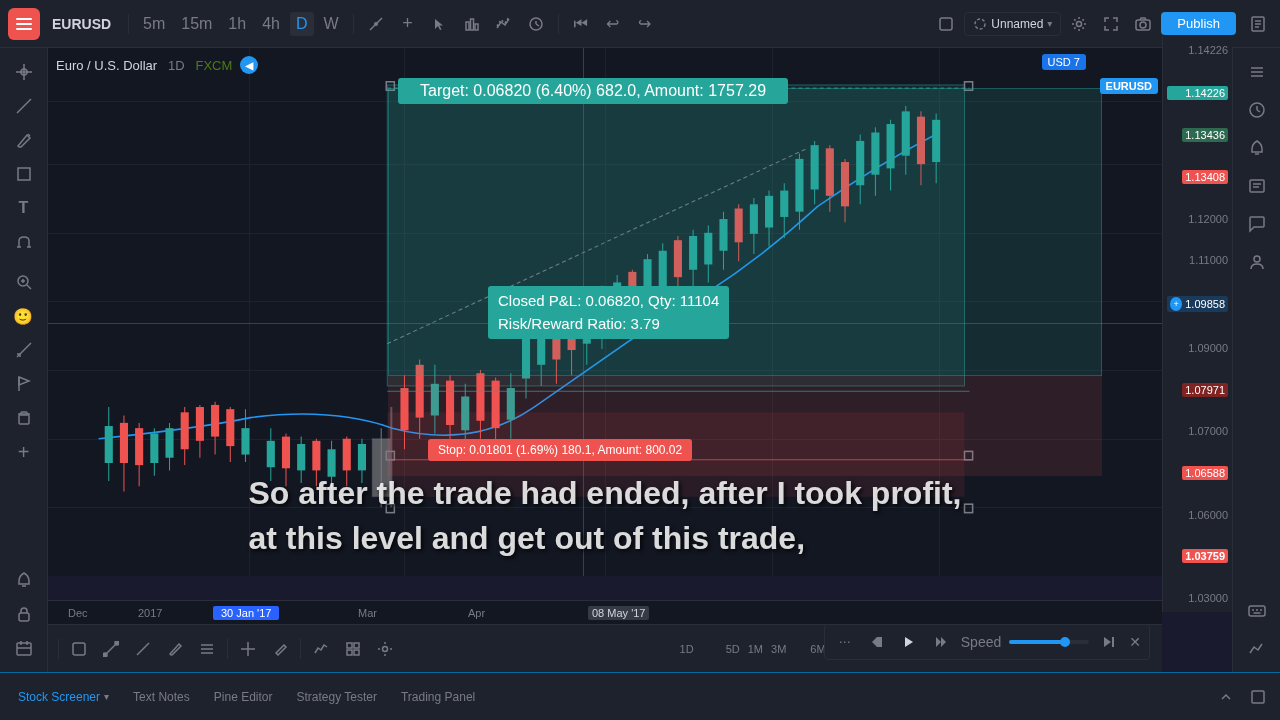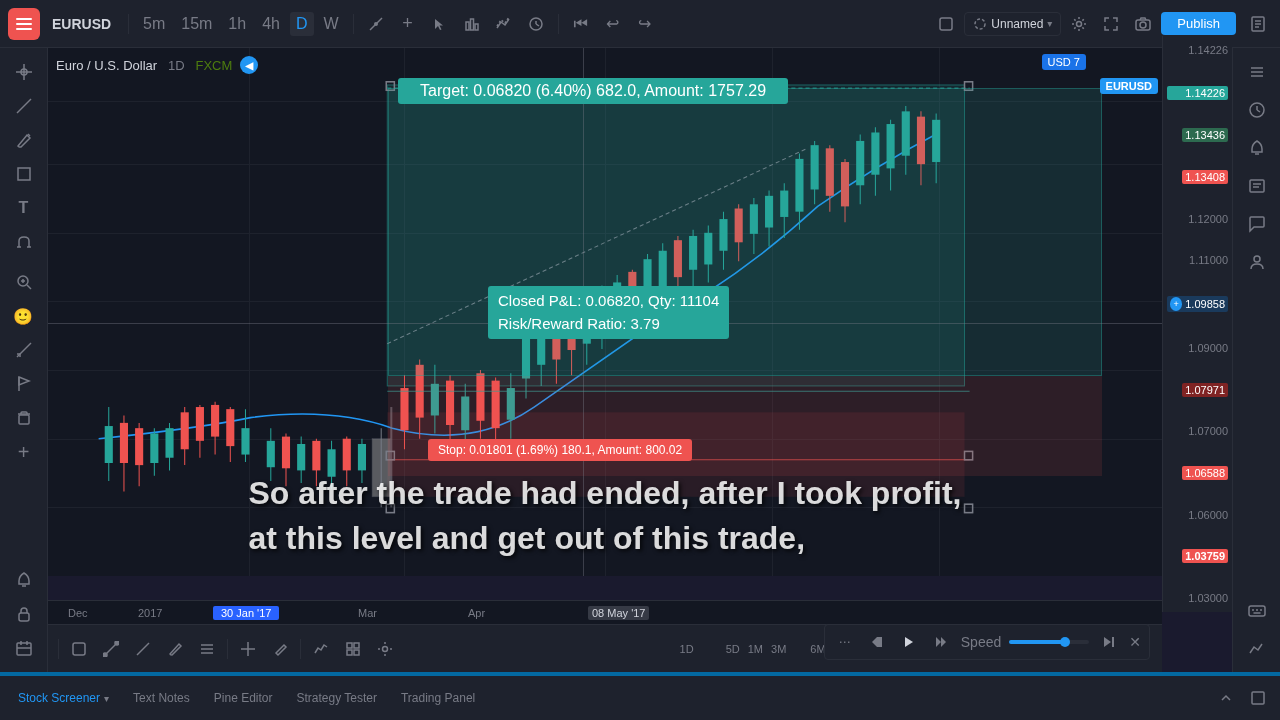--- a/index.html
+++ b/index.html
@@ -345,21 +345,21 @@
       color: #787b86;
       font-size: 14px;
     }
 
     
     .bottom-panel {
       position: absolute;
       left: 0; right: 0;
       bottom: 0; height: 48px;
       background: #1e222d;
-      border-top: 4px solid #0369a1;
+      border-top: 1px solid #0369a1;
       display: flex;
       align-items: center;
       padding: 0 8px;
       gap: 4px;
       z-index: 10;
     }
     .bottom-tab {
       padding: 4px 10px;
       border-radius: 3px;
       cursor: pointer;

